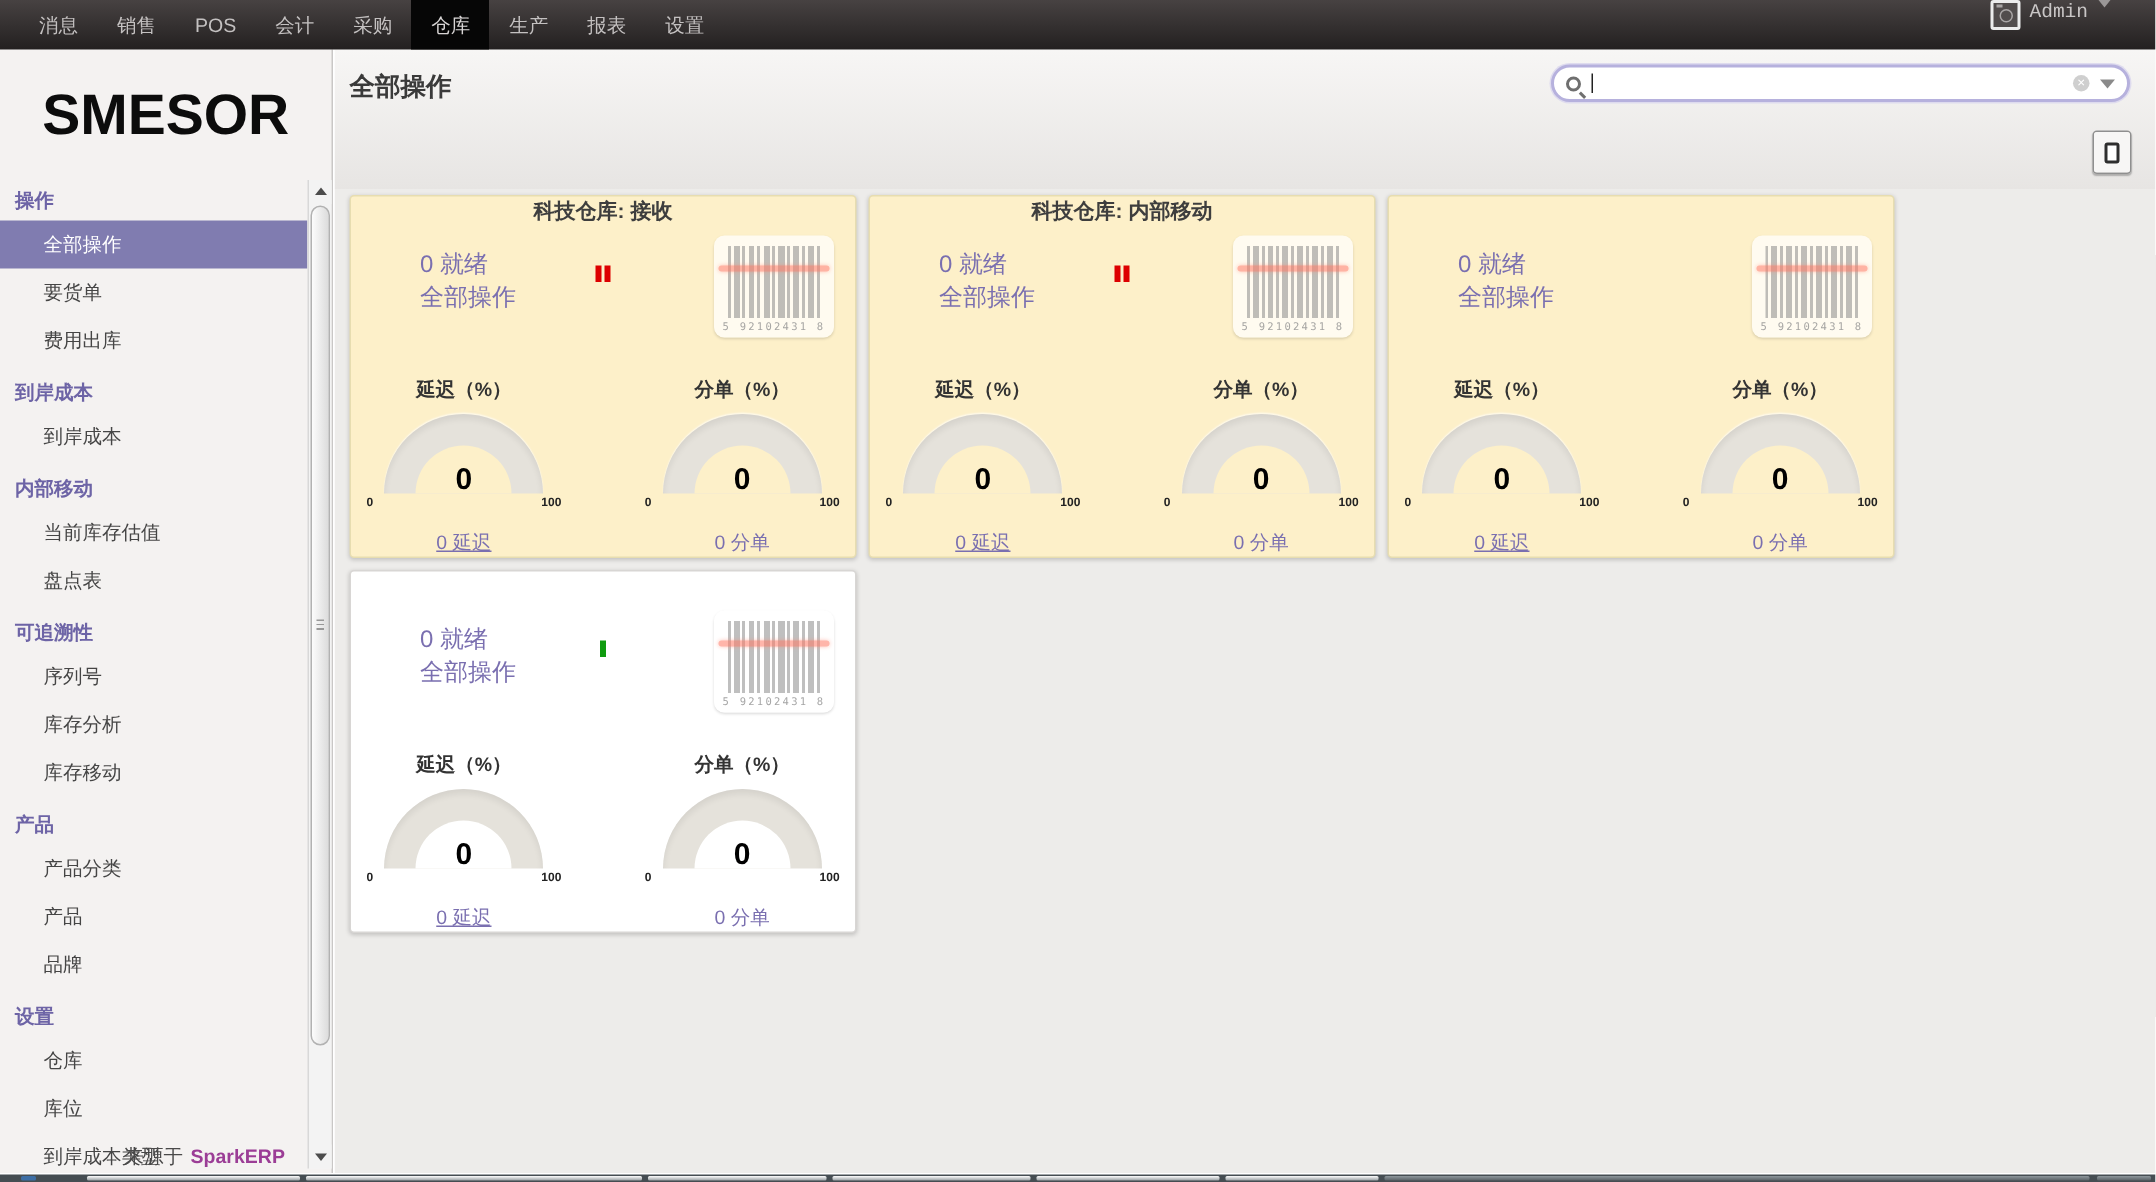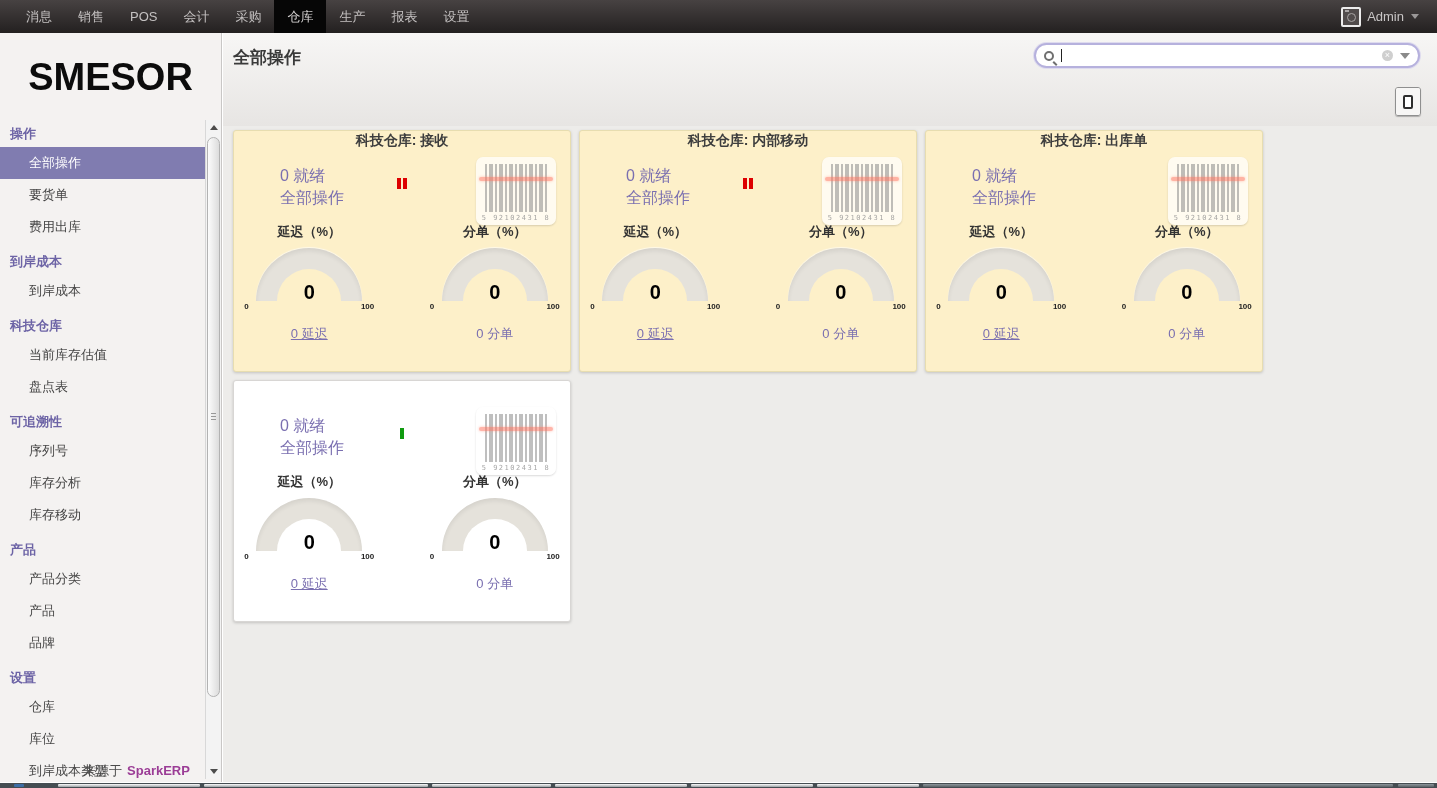--- a/index.html
+++ b/index.html
@@ -7,21 +7,21 @@
     font-family:"Liberation Sans","DejaVu Sans",sans-serif; }
   .screen { position:relative; width:1437px; height:788px; background:#fff; }
 
   
   .topbar { position:absolute; left:0; top:0; width:100%; height:33px;
     background:linear-gradient(#474242,#232020); display:flex; align-items:stretch;
     padding-left:13px; font-size:13px; z-index:30; }
   .menus { display:flex; }
   .menu-item { display:flex; align-items:center; padding:0 13px; color:#c4c1c1; text-decoration:none; cursor:pointer; }
   .menu-item.active { background:#060606; color:#d8d5d5; }
-  .user { position:absolute; right:18px; top:0; height:100%; display:flex; align-items:center; }
+  .user { position:absolute; right:30px; top:0; height:100%; display:flex; align-items:flex-start;font-family:Liberation Mono, monospace; }
   .avatar { width:20px; height:20px; background:#514c4c; border:2px solid #ececec; border-radius:2px; position:relative; margin-right:6px; }
   .avatar::after { content:""; position:absolute; left:4px; top:4px; width:7px; height:7px; border:1px solid #a9a5a5; border-radius:50%; }
   .avatar::before { content:""; position:absolute; left:2px; top:1px; width:4px; height:2px; background:#a9a5a5; }
   .user-name { color:#c9c6c6; }
   .caret-down { width:0; height:0; border-left:4px solid transparent; border-right:4px solid transparent;
     border-top:5px solid #9a9797; margin-left:7px; }
 
   
   .sidebar { position:absolute; left:0; top:33px; width:222px; bottom:6px;
     background:#f4f2f1; border-right:1px solid #c9c7c6; }
@@ -91,21 +91,21 @@
   .barcode { position:absolute; right:14px; top:26px; width:80px; height:68px;
     background:rgba(255,255,255,.72); border-radius:7px; box-shadow:0 1px 2px rgba(0,0,0,.15);
     padding:7px 9px 13px; }
   .bars { height:100%; opacity:.5;
     background:repeating-linear-gradient(90deg,#7f7f7f 0 2px,rgba(0,0,0,0) 2px 4px,#7f7f7f 4px 8px,rgba(0,0,0,0) 8px 10px); }
   .scanline { position:absolute; left:3px; right:3px; top:20px; height:4px; background:#ff7a66;
     opacity:.55; border-radius:2px; box-shadow:0 0 3px #ff8a76; }
   .digits { position:absolute; bottom:3px; left:0; right:0; text-align:center;
     font-family:"DejaVu Sans Mono",monospace; font-size:7px; letter-spacing:1.5px; color:#8f8f8f; opacity:.8; }
 
-  .gauges { position:absolute; top:92px; left:0; right:0; display:flex;gap:35px; }
+  .gauges { position:absolute; top:120px; left:0; right:0; display:flex;gap:35px; }
   .gauge-col { flex:1; text-align:center; }
   .gauge-label { font-size:13px; font-weight:bold; color:#333; }
   .gauge { position:relative; width:106px; height:53px; margin:7px auto 0; }
   .arc { width:106px; height:53px; background:#e5e2db; border-radius:106px 106px 0 0;
     box-shadow:inset 0 3px 4px rgba(0,0,0,.07), 0 -1px 1px rgba(255,255,255,.6); }
   .hole { position:absolute; left:21px; top:21px; width:64px; height:32px;
     border-radius:64px 64px 0 0; background:var(--cbg); }
   .gval { position:absolute; left:0; right:0; bottom:-1px; font-size:20px; font-weight:bold; color:#000; line-height:1; }
   .ticks { display:flex; justify-content:space-between; width:130px; margin:1px auto 0;
     font-size:8px; font-weight:bold; color:#222; }
@@ -160,21 +160,21 @@
   <a class="side-item selected">全部操作</a>
 
   <a class="side-item">要货单</a>
 
   <a class="side-item">费用出库</a>
 
   <div class="side-section-title">到岸成本</div>
 
   <a class="side-item">到岸成本</a>
 
-  <div class="side-section-title">科技仓库</div>
+  <div class="side-section-title">内部移动</div>
 
   <a class="side-item">当前库存估值</a>
 
   <a class="side-item">盘点表</a>
 
   <div class="side-section-title">可追溯性</div>
 
   <a class="side-item">序列号</a>
 
   <a class="side-item">库存分析</a>
@@ -304,21 +304,20 @@
         <div class="ticks">
           <span>0</span>
           <span>100</span>
         </div>
         <a class="bottom-link">0 分单</a>
       </div>
     </div>
   </div>
 
   <div class="card yellow">
-    <div class="card-title">科技仓库: 出库单</div>
     <a class="card-link ready">0 就绪</a>
     <a class="card-link allops">全部操作</a>
 
     <div class="barcode">
       <div class="bars"></div>
       <div class="scanline"></div>
       <div class="digits">5 92102431 8</div>
     </div>
     <div class="gauges">
       <div class="gauge-col">

